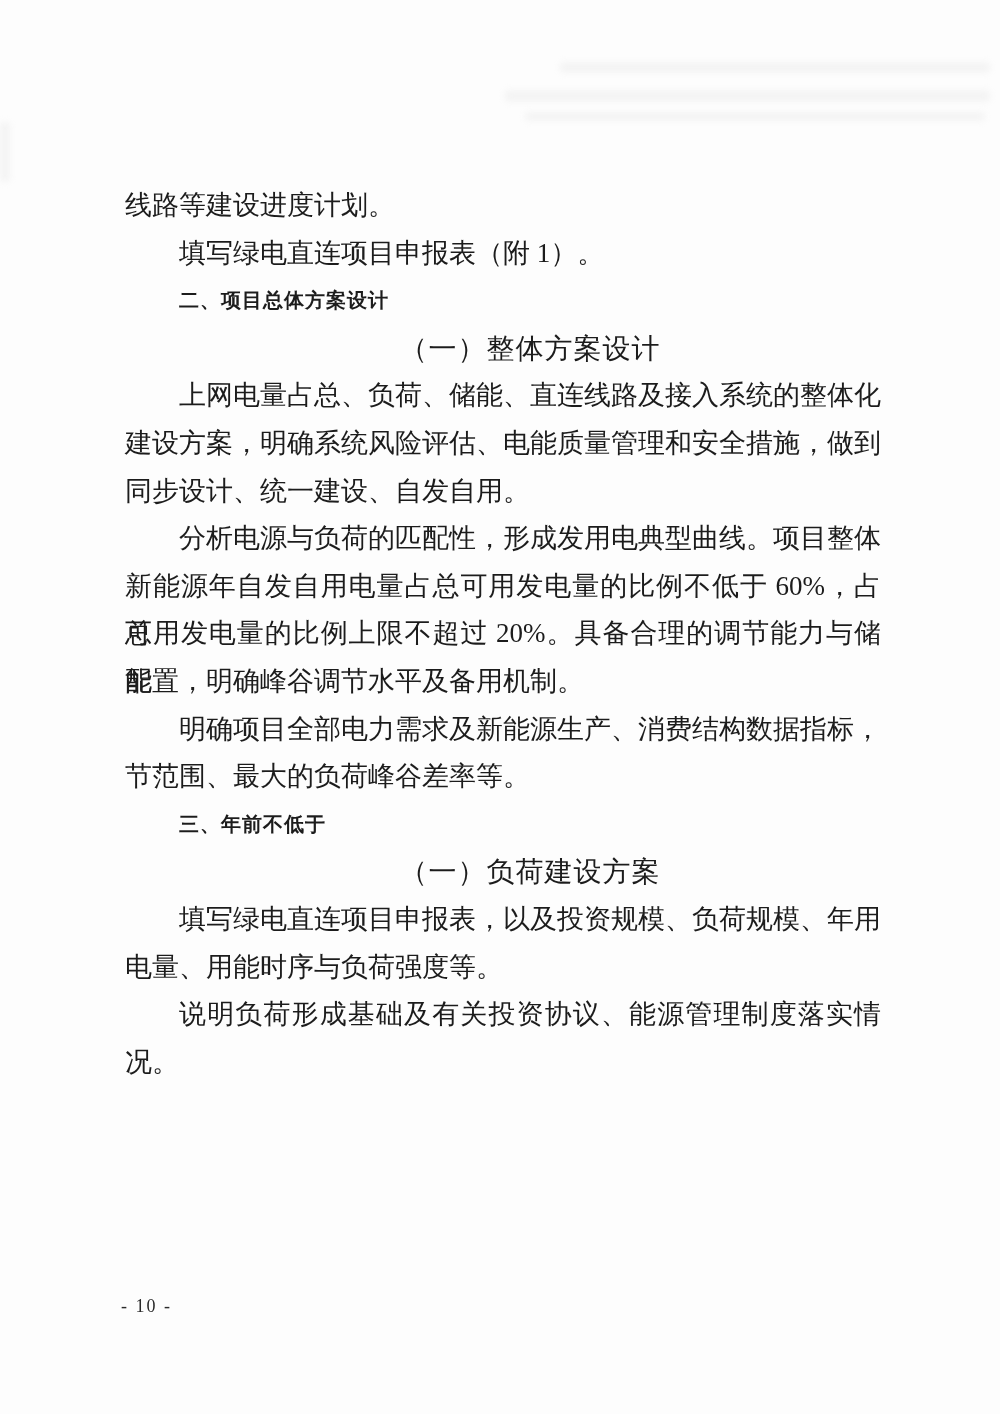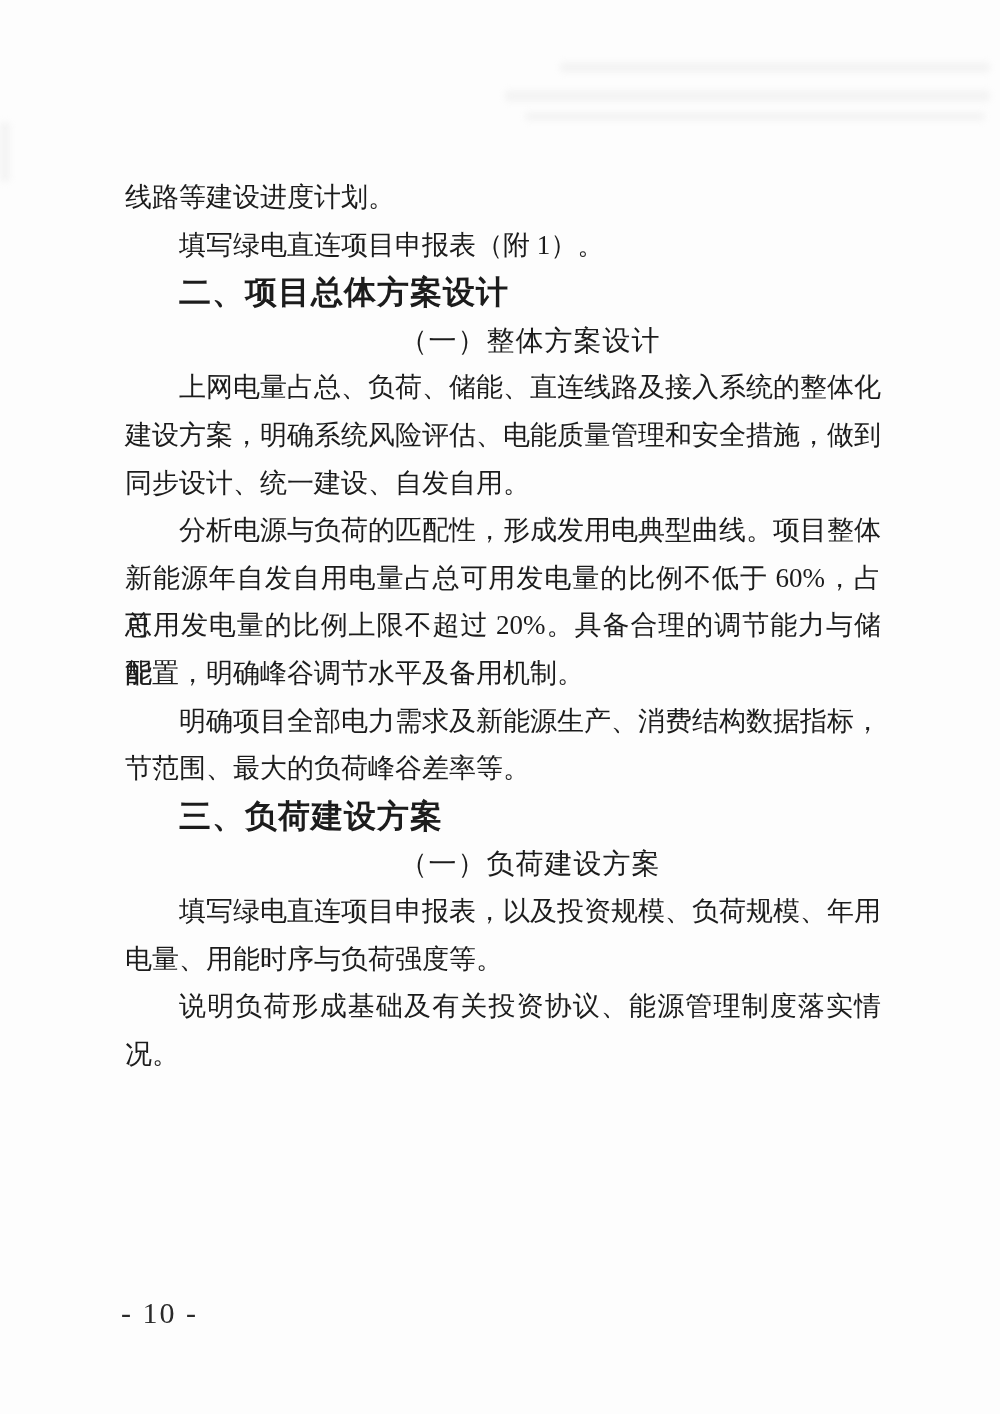--- a/index.html
+++ b/index.html
@@ -23,21 +23,21 @@
     border-radius: 3px;
   }
   .ghost-1 { left: 560px; top: 62px;  width: 430px; height: 11px; }
   .ghost-2 { left: 505px; top: 90px;  width: 485px; height: 12px; }
   .ghost-3 { left: 525px; top: 112px; width: 460px; height: 9px;  }
   .ghost-4 { left: 0px;   top: 122px; width: 10px;  height: 60px; }
 
   .content {
     position: absolute;
     left: 125px;
-    top: 174px;
+    top: 182px;
     width: 756px;
   }
   .ln {
     margin: 0;
     padding: 0;
     height: 47.6px;
     line-height: 47.6px;
     font-size: 27px;
     color: #1c1c1c;
     font-family: "Liberation Serif", "DejaVu Serif", serif;
@@ -46,33 +46,33 @@
   .ln.fill {
     white-space: normal;
     text-align: justify;
     text-align-last: justify;
     text-justify: inter-character;
   }
   .ln.indent { padding-left: 54px; }
   .ln.h1 {
     font-family: Liberation Serif, serif;
     font-weight: 700;
-    font-size: 32px;
+    font-size: 20px;
     letter-spacing: 1px;
   }
   .ln.h2 {
     font-size: 28px;
     letter-spacing: 1px;
     text-align: center;
   }
   .page-number {
     position: absolute;
     left: 121px;
     top: 1296px;
-    font-size: 30px;
+    font-size: 18px;
     letter-spacing: 2px;
     color: #2a2a2a;
     font-family: "Liberation Serif", "DejaVu Serif", serif;
   }
 </style>
 </head>
 <body>
 
 <div class="page">
 
@@ -88,21 +88,21 @@
     <p class="ln h2 indent">（一）整体方案设计</p>
     <p class="ln indent fill">上网电量占总、负荷、储能、直连线路及接入系统的整体化</p>
     <p class="ln fill">建设方案，明确系统风险评估、电能质量管理和安全措施，做到</p>
     <p class="ln">同步设计、统一建设、自发自用。</p>
     <p class="ln indent fill">分析电源与负荷的匹配性，形成发用电典型曲线。项目整体</p>
     <p class="ln fill">新能源年自发自用电量占总可用发电量的比例不低于 60%，占总</p>
     <p class="ln fill">可用发电量的比例上限不超过 20%。具备合理的调节能力与储能</p>
     <p class="ln">配置，明确峰谷调节水平及备用机制。</p>
     <p class="ln indent fill">明确项目全部电力需求及新能源生产、消费结构数据指标，</p>
     <p class="ln">节范围、最大的负荷峰谷差率等。</p>
-    <p class="ln h1 indent">三、负荷建设方案</p>
+    <p class="ln h1 indent">三、年前不低于</p>
     <p class="ln h2 indent">（一）负荷建设方案</p>
     <p class="ln indent fill">填写绿电直连项目申报表，以及投资规模、负荷规模、年用</p>
     <p class="ln">电量、用能时序与负荷强度等。</p>
     <p class="ln indent fill">说明负荷形成基础及有关投资协议、能源管理制度落实情</p>
     <p class="ln">况。</p>
   </main>
 
   <div class="page-number">- 10 -</div>
 
 </div>

